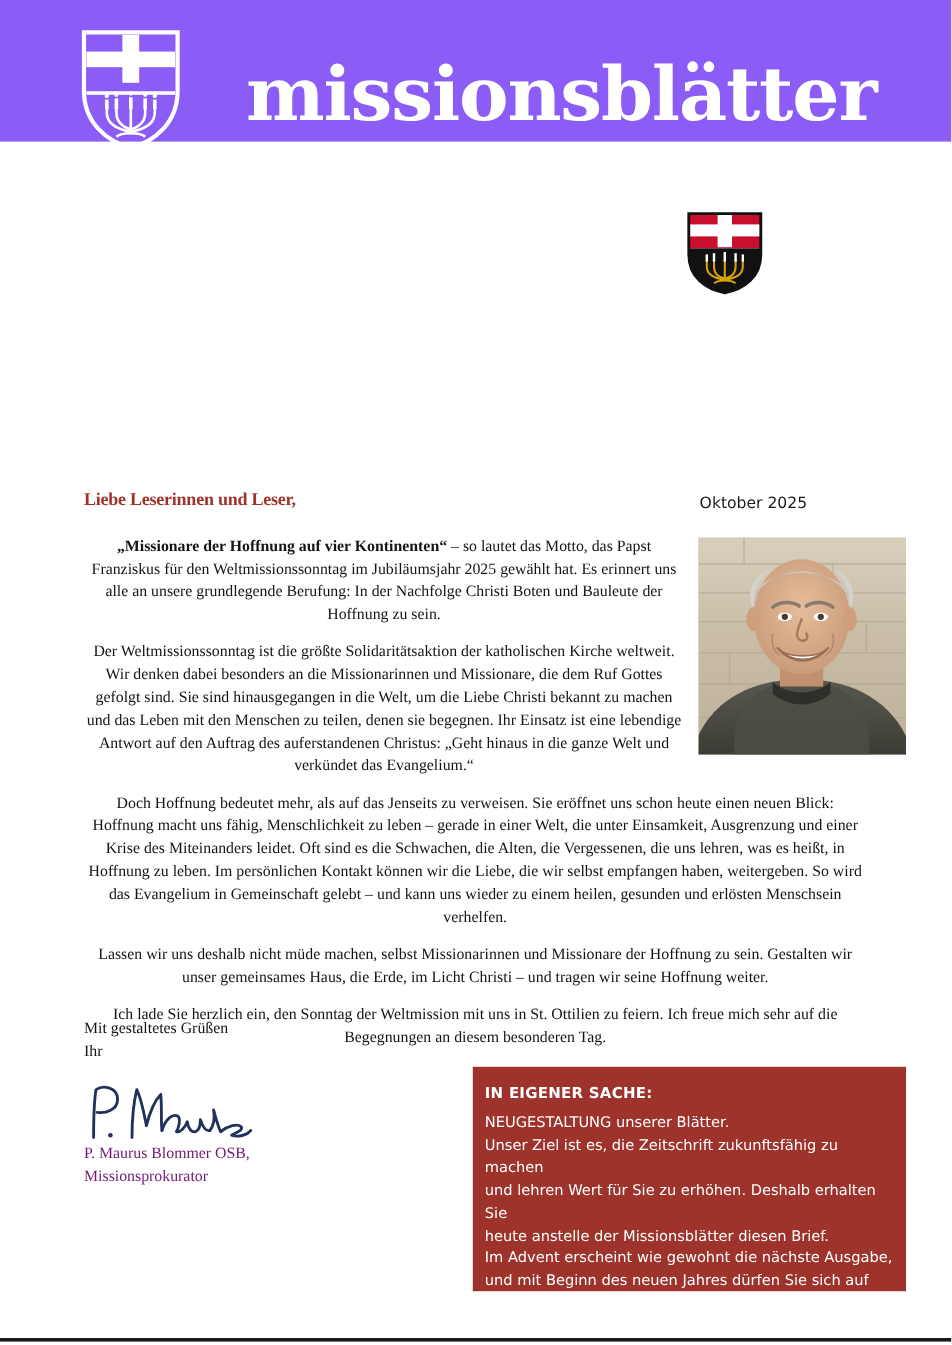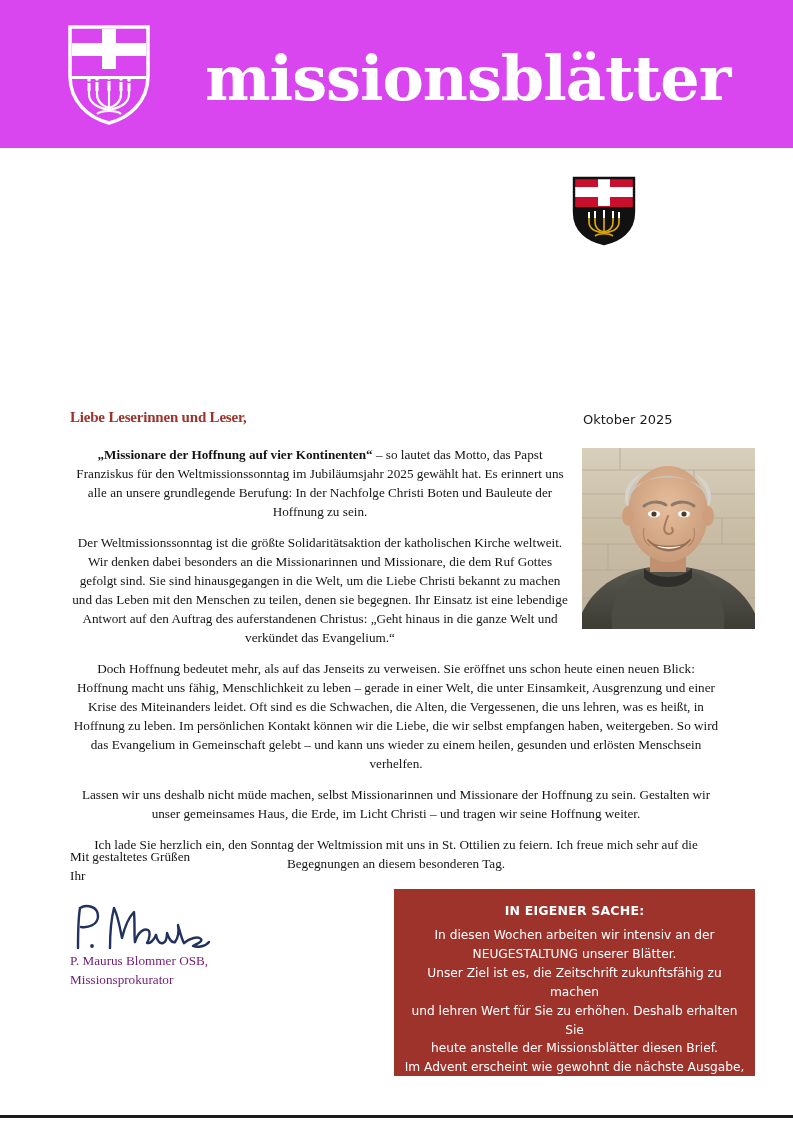--- a/index.html
+++ b/index.html
@@ -16,22 +16,22 @@
     overflow: hidden;
     font-family: "Liberation Serif", "DejaVu Serif", serif;
   }
 
   
   .masthead {
     position: absolute;
     left: 0;
     top: 0;
     width: 793px;
-    height: 148px;
-    background: #d946ef;
+    height: 118px;
+    background: #8b5cf6;
   }
   .masthead-shield {
     position: absolute;
     left: 67px;
     top: 24px;
     width: 84px;
     height: 101px;
   }
   .masthead-title {
     position: absolute;
@@ -152,21 +152,20 @@
   
   .notice {
     position: absolute;
     left: 394px;
     top: 889px;
     width: 361px;
     height: 187px;
     background: #9e332c;
     color: #ffffff;
     font-family: "DejaVu Sans", "Liberation Sans", sans-serif;
-    text-align: center;
     box-sizing: border-box;
     padding: 14px 10px 23px 10px;
   }
   .notice-title {
     font-weight: 700;
     font-size: 12.5px;
     letter-spacing: 0.2px;
     margin-bottom: 8px;
   }
   .notice-body {
@@ -353,21 +352,20 @@
   </svg>
 
   <div class="signer">
     <div>P. Maurus Blommer OSB,</div>
     <div>Missionsprokurator</div>
   </div>
 
   <div class="notice">
     <div class="notice-title">IN EIGENER SACHE:</div>
     <div class="notice-body">
-      <span>In diesen Wochen arbeiten wir intensiv an der</span>
       <span>NEUGESTALTUNG unserer Blätter.</span>
       <span>Unser Ziel ist es, die Zeitschrift zukunftsfähig zu machen</span>
       <span>und lehren Wert für Sie zu erhöhen. Deshalb erhalten Sie</span>
       <span>heute anstelle der Missionsblätter diesen Brief.</span>
       <span>Im Advent erscheint wie gewohnt die nächste Ausgabe,</span>
       <span>und mit Beginn des neuen Jahres dürfen Sie sich auf ein</span>
       <span>frisch gestaltetes Heft freuen.</span>
     </div>
   </div>
 

